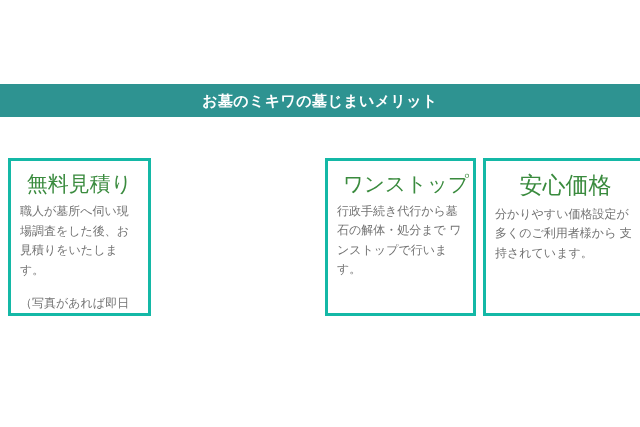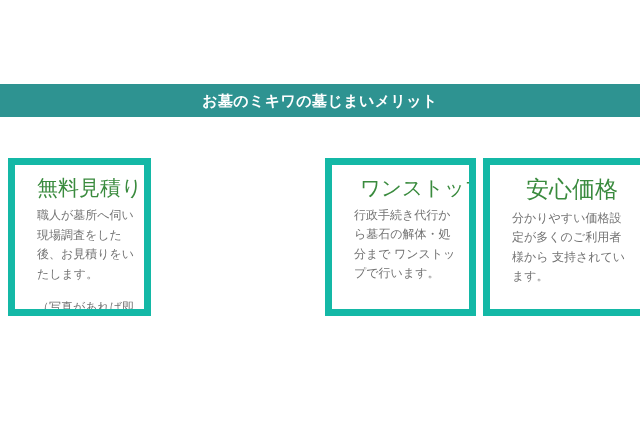--- a/index.html
+++ b/index.html
@@ -44,23 +44,23 @@
     left: 0;
     top: 158px;
     width: 640px;
     height: 160px;
   }
   .card {
     position: absolute;
     top: 0;
     height: 158px;
     background: #ffffff;
-    border: 7px solid #14b8a6;
+    border: 3px solid #14b8a6;
     box-sizing: border-box;
-    padding: 10px 9px 8px 22px;
+    padding: 10px 9px 8px 9px;
     overflow: hidden;
   }
   .card-1 { left: 8px;   width: 143px; }
   .card-2 { left: 165px; width: 153px; }
   .card-3 { left: 325px; width: 151px; }
   .card-4 { left: 483px; width: 165px; }
 
   .card-heading {
     color: #3a8b3e;
     font-size: 21px;

